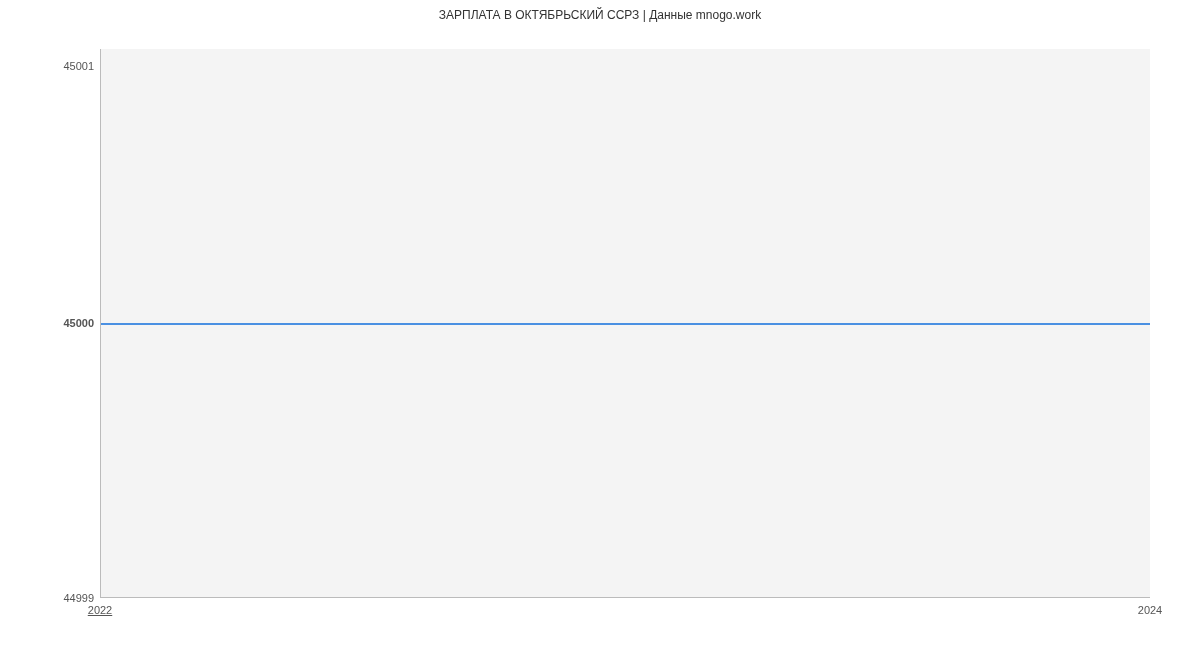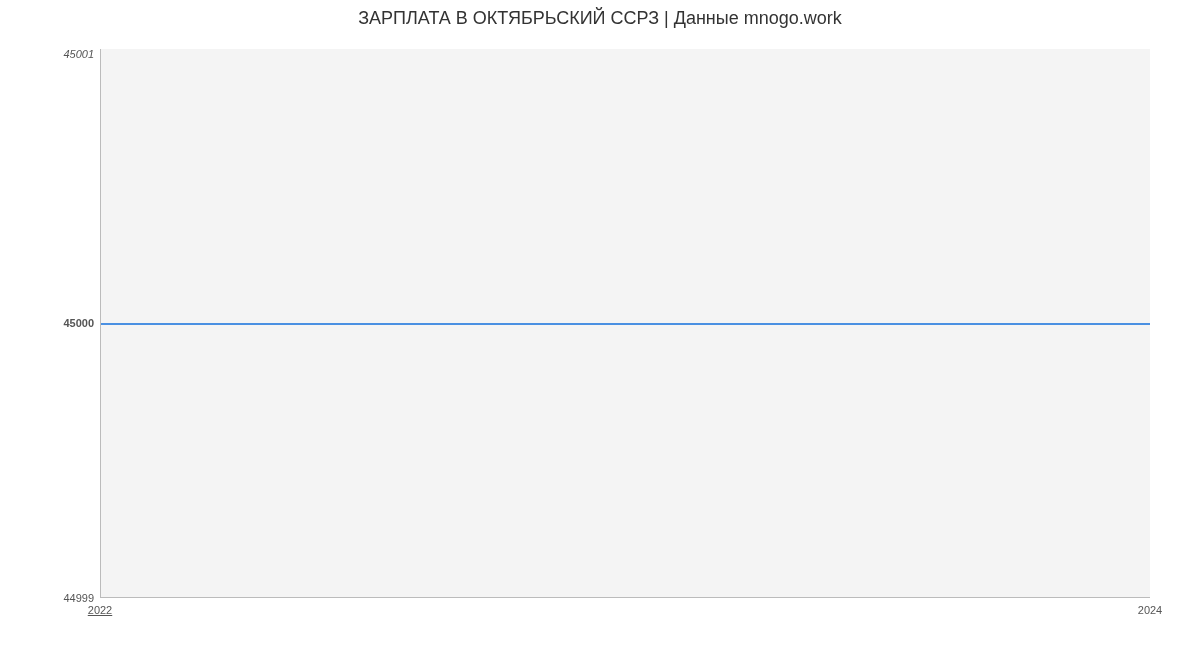--- a/index.html
+++ b/index.html
@@ -10,21 +10,21 @@
       font-family: Arial, sans-serif;
       position: relative;
       overflow: hidden;
     }
     .title {
       position: absolute;
       top: 8px;
       left: 0;
       right: 0;
       text-align: center;
-      font-size: 18px;
+      font-size: 12px;
       color: #333;
     }
     .plot-area {
       position: absolute;
       left: 100px;
       top: 49px;
       width: 1050px;
       height: 549px;
       background: #f4f4f4;
       border-left: 1px solid #bbb;
@@ -63,18 +63,18 @@
 </head>
 <body>
 
 <div class="title">ЗАРПЛАТА В ОКТЯБРЬСКИЙ ССРЗ | Данные mnogo.work</div>
 
 <div class="plot-area">
   <div class="gridline-h" style="top: 274.5px;"></div>
   <div class="data-line" style="top: 274px;"></div>
 </div>
 
-<div class="y-tick-label" style="top: 54px; font-style: italic;">45001</div>
+<div class="y-tick-label" style="top: 66px;">45001</div>
 <div class="y-tick-label" style="top: 323px; font-weight: bold;">45000</div>
 <div class="y-tick-label" style="top: 598px; margin-left: 44px;">44999</div>
 
 <div class="x-tick-label" style="left: 100px; text-decoration: underline;">2022</div>
 <div class="x-tick-label" style="left: 1150px;">2024</div>
 
 </body></html>

